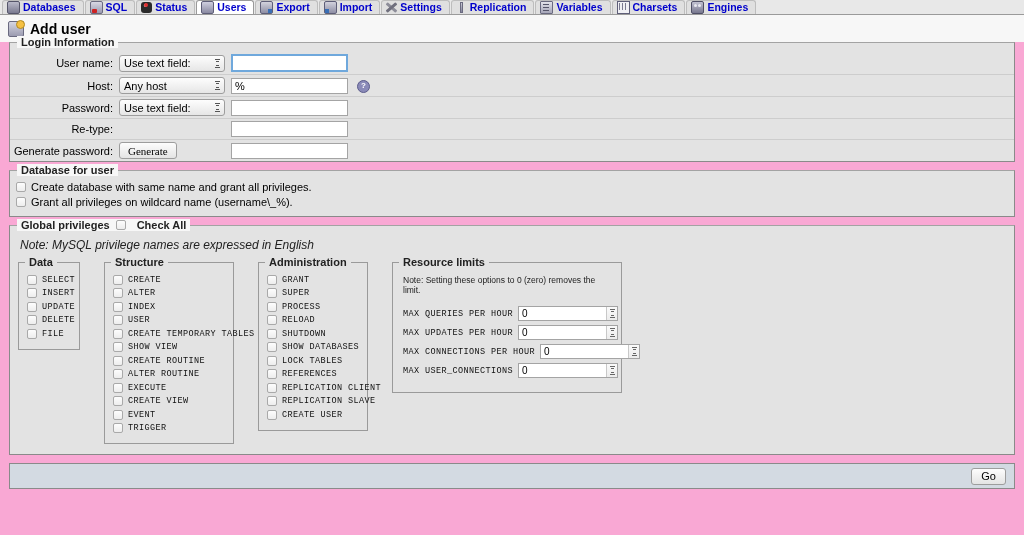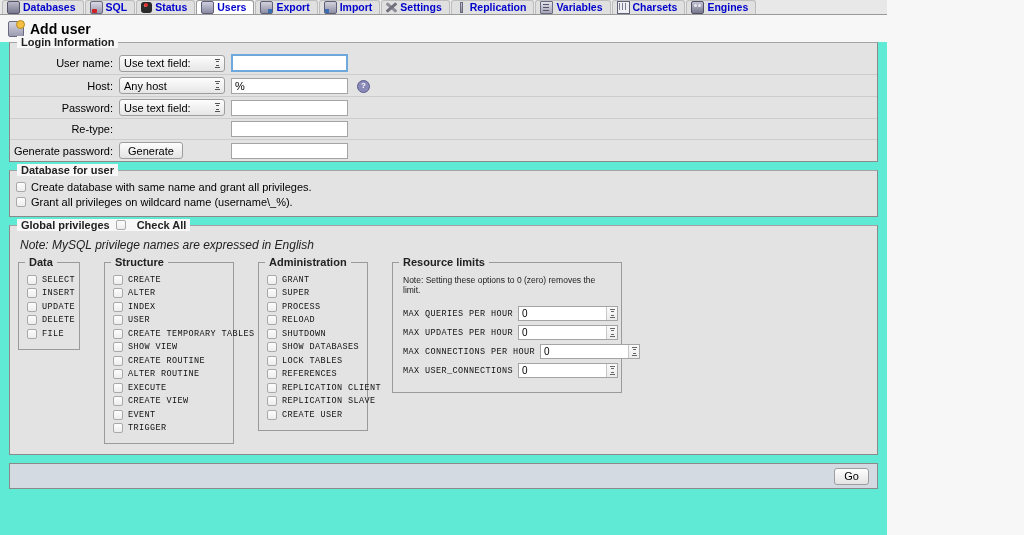--- a/index.html
+++ b/index.html
@@ -6,24 +6,24 @@
   html, body {
     margin: 0;
     padding: 0;
     background: #f7f7f7;
     font-family: "Liberation Sans", sans-serif;
     font-size: 11px;
     color: #000;
   }
   #page {
     position: relative;
-    width: 887px;
+    width: 1024px;
     height: 535px;
     overflow: hidden;
-    background: #5eead4;
+    background: #f9a8d4;
   }
 
   
   .tabbar {
     height: 15px;
     background: #e8e8e8;
     border-bottom: 1px solid #9a9a9a;
     display: flex;
     align-items: flex-end;
     padding-left: 2px;
@@ -199,21 +199,21 @@
     color: #000;
   }
   input.txt.focused {
     border: 2px solid #6fa8dc;
     outline: none;
     height: 18px;
   }
   input.txt.wide { width: 117px; }
 
   button.mac {
-    font-family: Liberation Sans, sans-serif;
+    font-family: Liberation Serif, serif;
     font-size: 11px;
     height: 17px;
     padding: 0 8px;
     background: linear-gradient(#fdfdfd, #e4e4e4);
     border: 1px solid #9d9d9d;
     border-radius: 3px;
     cursor: pointer;
     color: #000;
   }
   .helpicon {

